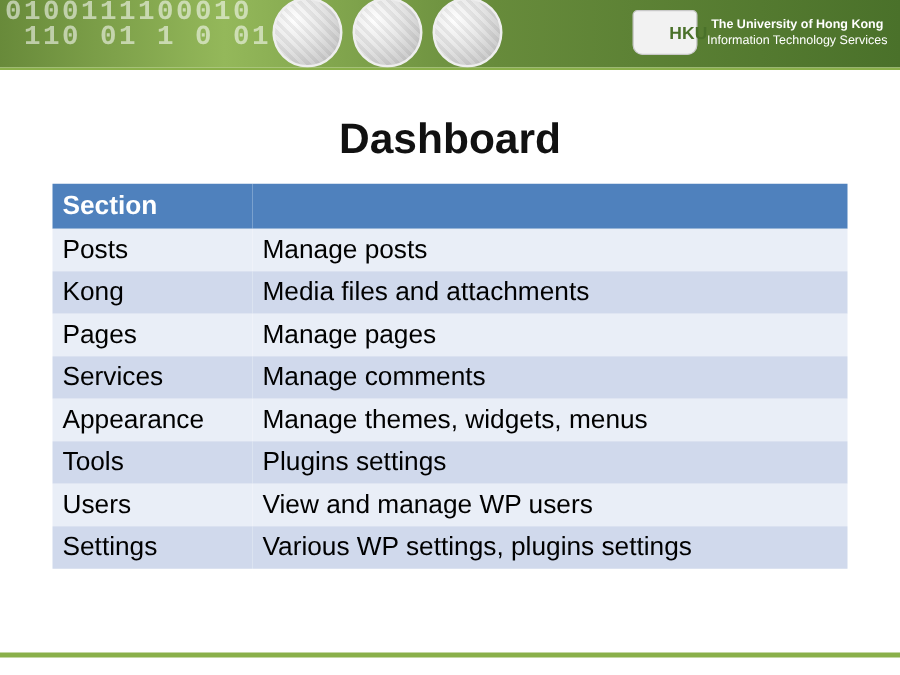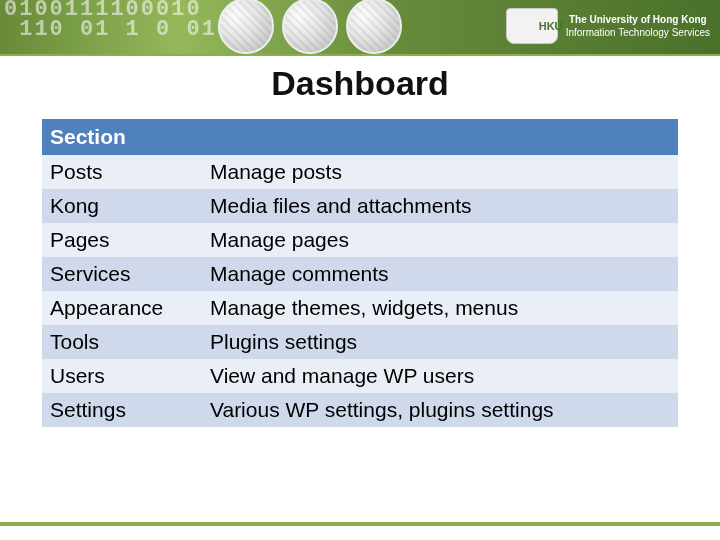--- a/index.html
+++ b/index.html
@@ -49,31 +49,31 @@
     display: flex;
     align-items: center;
     gap: 8px;
   }
   .shield {
     width: 52px; height: 36px;
     background: #f2f2f2;
     border: 1px solid #c9c9c9;
     border-radius: 4px 4px 8px 8px;
     display:flex; align-items:center; justify-content:center;
-    font-size: 11px; color:#4a712a; font-weight:bold;padding-left:38px;
+    font-size: 14px; color:#4a712a; font-weight:bold;padding-left:38px;
   }
   .org-text { color: #fff; font-size: 10px; line-height: 13px; text-align: center; }
   .org-text .l1 { font-weight: bold; }
 
   .title {
     text-align: center;
     font-size: 34px;
     font-weight: bold;
     color: #111;
-    margin: 8px 0 16px;
+    margin: 36px 0 16px;
   }
 
   .table-wrap { padding: 0 42px; }
   table { width: 100%; border-collapse: collapse; font-size: 21px; }
   thead th {
     background: #4f81bd;
     color: #fff;
     text-align: left;
     font-weight: bold;
     padding: 6px 8px;

